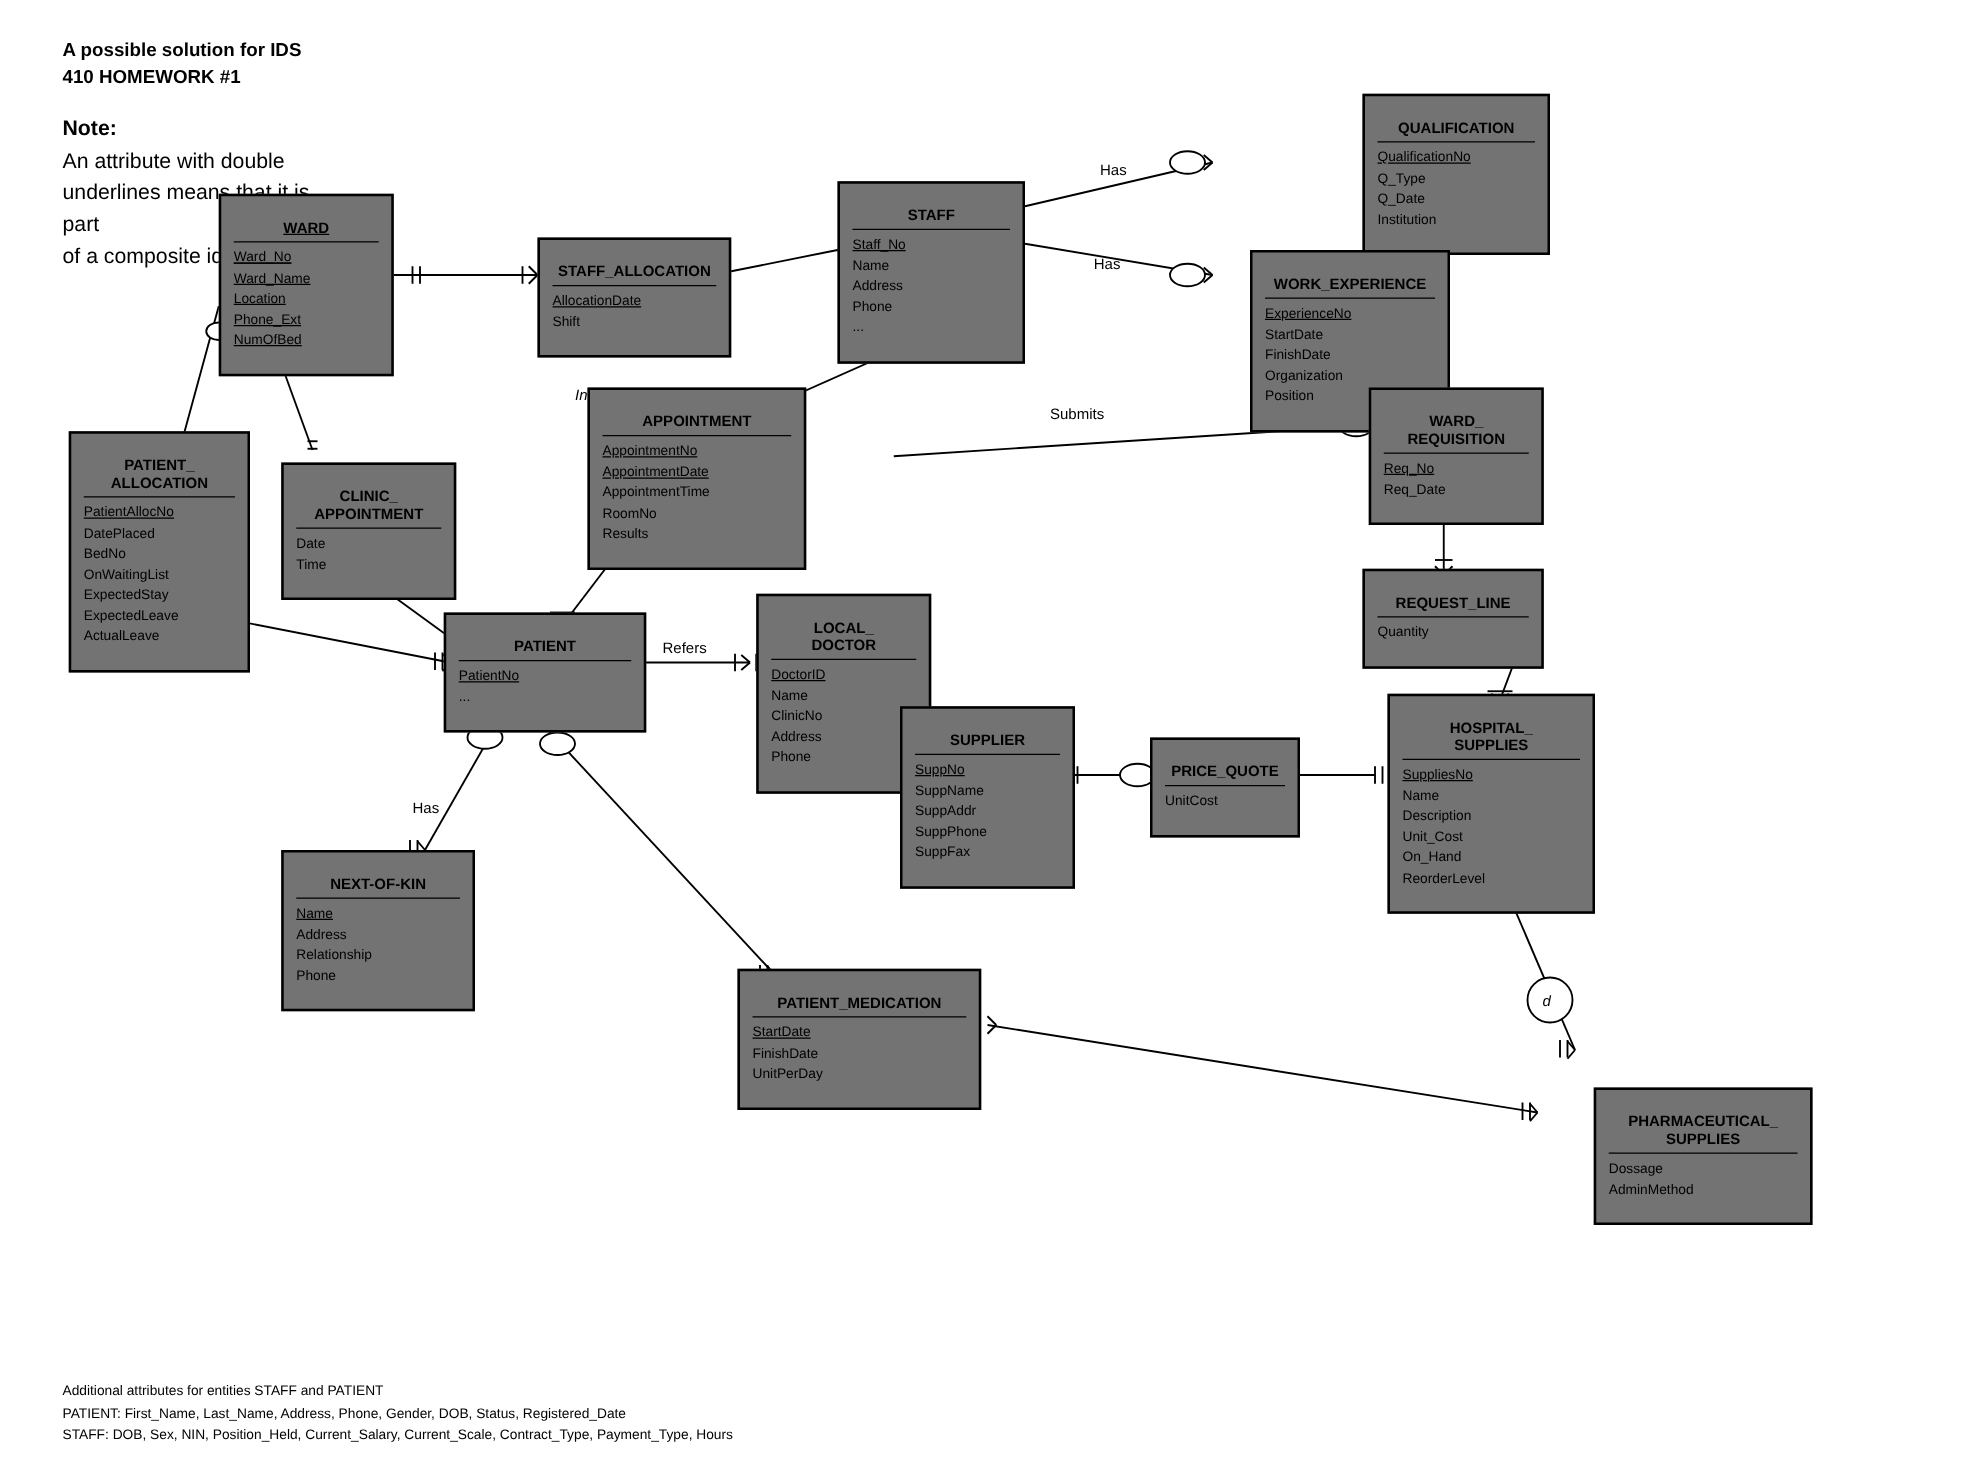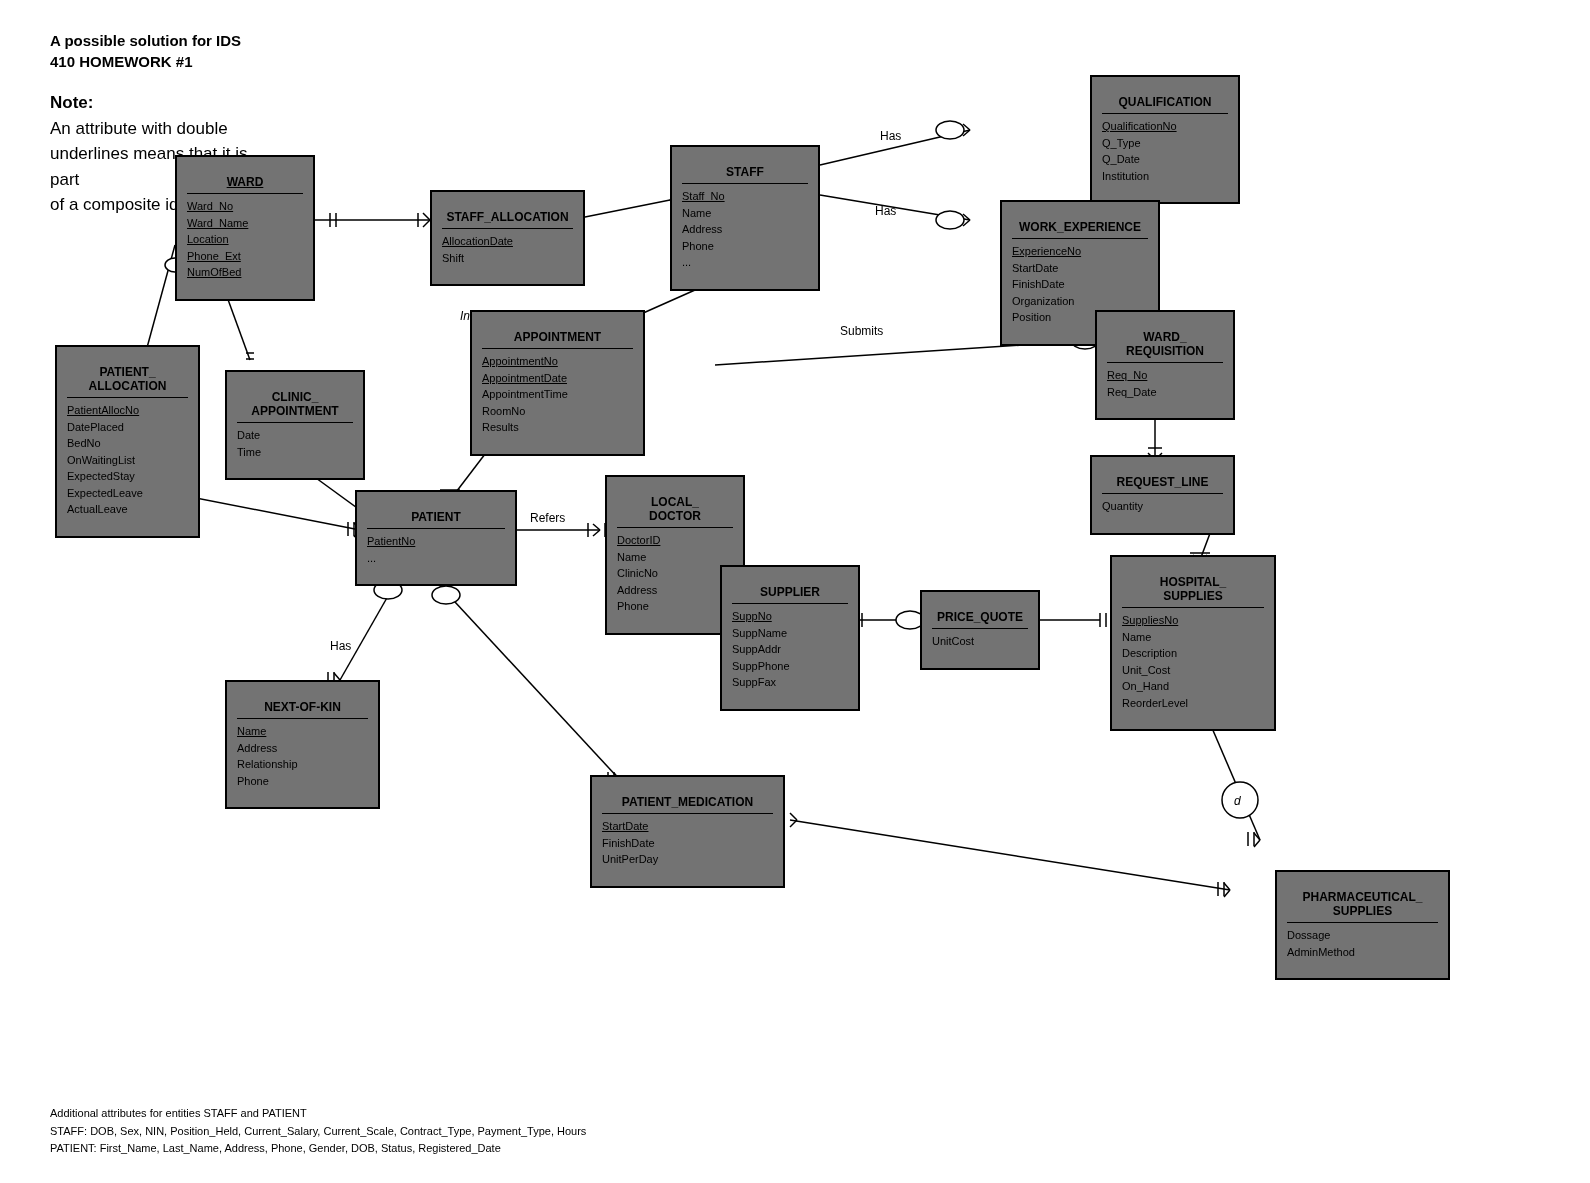--- a/index.html
+++ b/index.html
@@ -394,15 +394,15 @@
 </div>
 
 <div class="entity" style="left:1240px; top:870px; width:175px;margin-left:35px;">
   <div class="entity-title">PHARMACEUTICAL_<br>SUPPLIES</div>
   <div class="attr">Dossage</div>
   <div class="attr">AdminMethod</div>
 </div>
 
 <div class="footer-note">
   <div>Additional attributes for entities STAFF and PATIENT</div>
+  <div>PATIENT: First_Name, Last_Name, Address, Phone, Gender, DOB, Status, Registered_Date</div>
   <div>STAFF: DOB, Sex, NIN, Position_Held, Current_Salary, Current_Scale, Contract_Type, Payment_Type, Hours</div>
-  <div>PATIENT: First_Name, Last_Name, Address, Phone, Gender, DOB, Status, Registered_Date</div>
 </div>
 
 </body></html>

